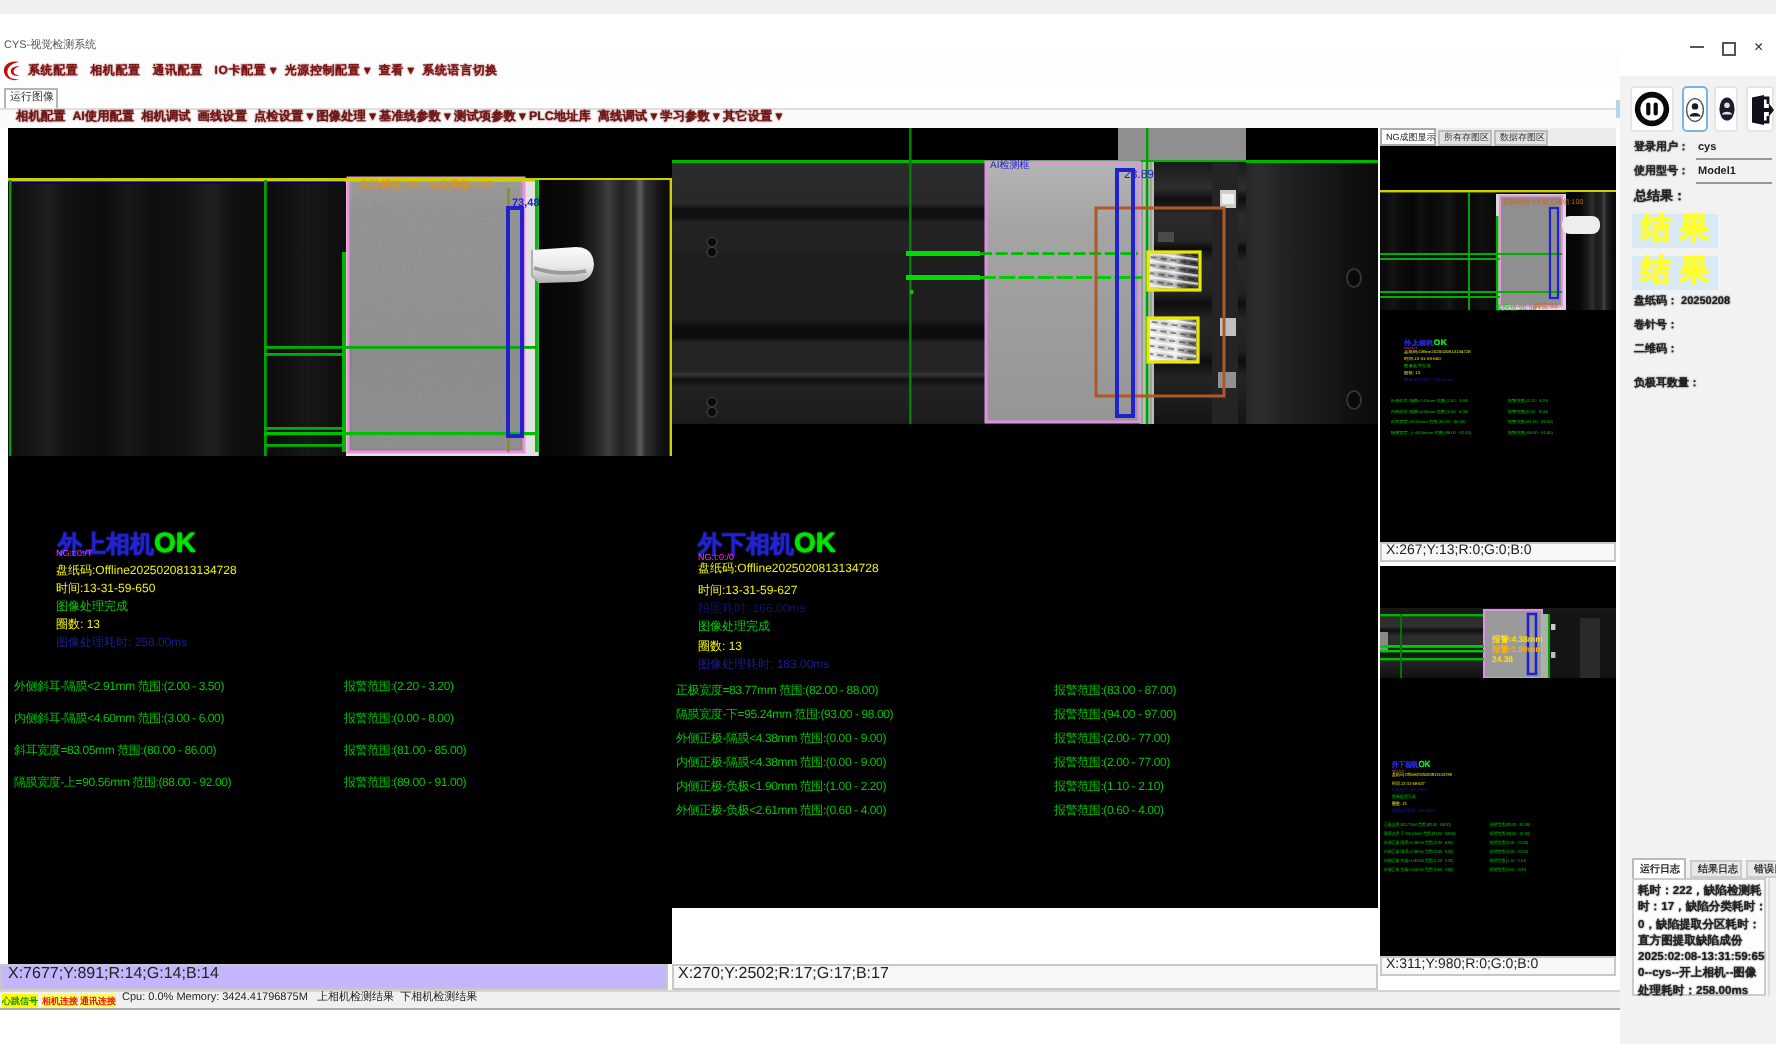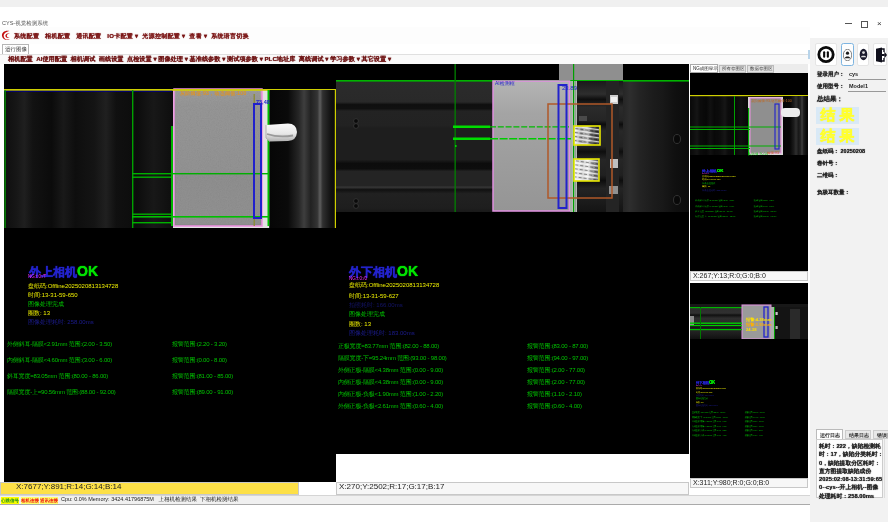--- a/index.html
+++ b/index.html
@@ -126,21 +126,21 @@
  <div class="a dim" style="left:24px;top:255px;font-size:6px">图像处理耗时: 258.00ms</div>
  <div class="a meas" style="left:3px;top:277px">外侧斜耳-隔膜&lt;2.91mm 范围:(2.00 - 3.50)</div>
  <div class="a meas" style="left:168px;top:277px">报警范围:(2.20 - 3.20)</div>
  <div class="a meas" style="left:3px;top:293px">内侧斜耳-隔膜&lt;4.60mm 范围:(3.00 - 6.00)</div>
  <div class="a meas" style="left:168px;top:293px">报警范围:(0.00 - 8.00)</div>
  <div class="a meas" style="left:3px;top:309px">斜耳宽度=83.05mm 范围:(80.00 - 86.00)</div>
  <div class="a meas" style="left:168px;top:309px">报警范围:(81.00 - 85.00)</div>
  <div class="a meas" style="left:3px;top:325px">隔膜宽度-上=90.56mm 范围:(88.00 - 92.00)</div>
  <div class="a meas" style="left:168px;top:325px">报警范围:(89.00 - 91.00)</div>
 </div>
-<div class="a" id="v1status" style="left:0;top:482px;width:299px;height:13px;background:#fde047;border:1px solid #c8c8c8;box-sizing:border-box;font-size:8px;color:#222;padding-left:15px">X:7677;Y:891;R:14;G:14;B:14</div>
+<div class="a" id="v1status" style="left:0;top:482px;width:334px;height:13px;background:#c4b5fd;border:1px solid #c8c8c8;box-sizing:border-box;font-size:8px;color:#222;padding-left:3px">X:7677;Y:891;R:14;G:14;B:14</div>
 
 <div class="a" id="v2" style="left:336px;top:64px;width:353px;height:390px;background:#000">
  <svg class="a" style="left:0;top:0" width="353" height="148" viewBox="0 0 353 148">
   <defs>
    <linearGradient id="mband" x1="0" y1="0" x2="0" y2="1">
     <stop offset="0" stop-color="#2b2b2b"></stop>
           <stop offset=".16" stop-color="#292929"></stop>
     <stop offset=".18" stop-color="#0f0f0f"></stop>
           <stop offset=".21" stop-color="#101010"></stop>
     <stop offset=".23" stop-color="#232323"></stop>

